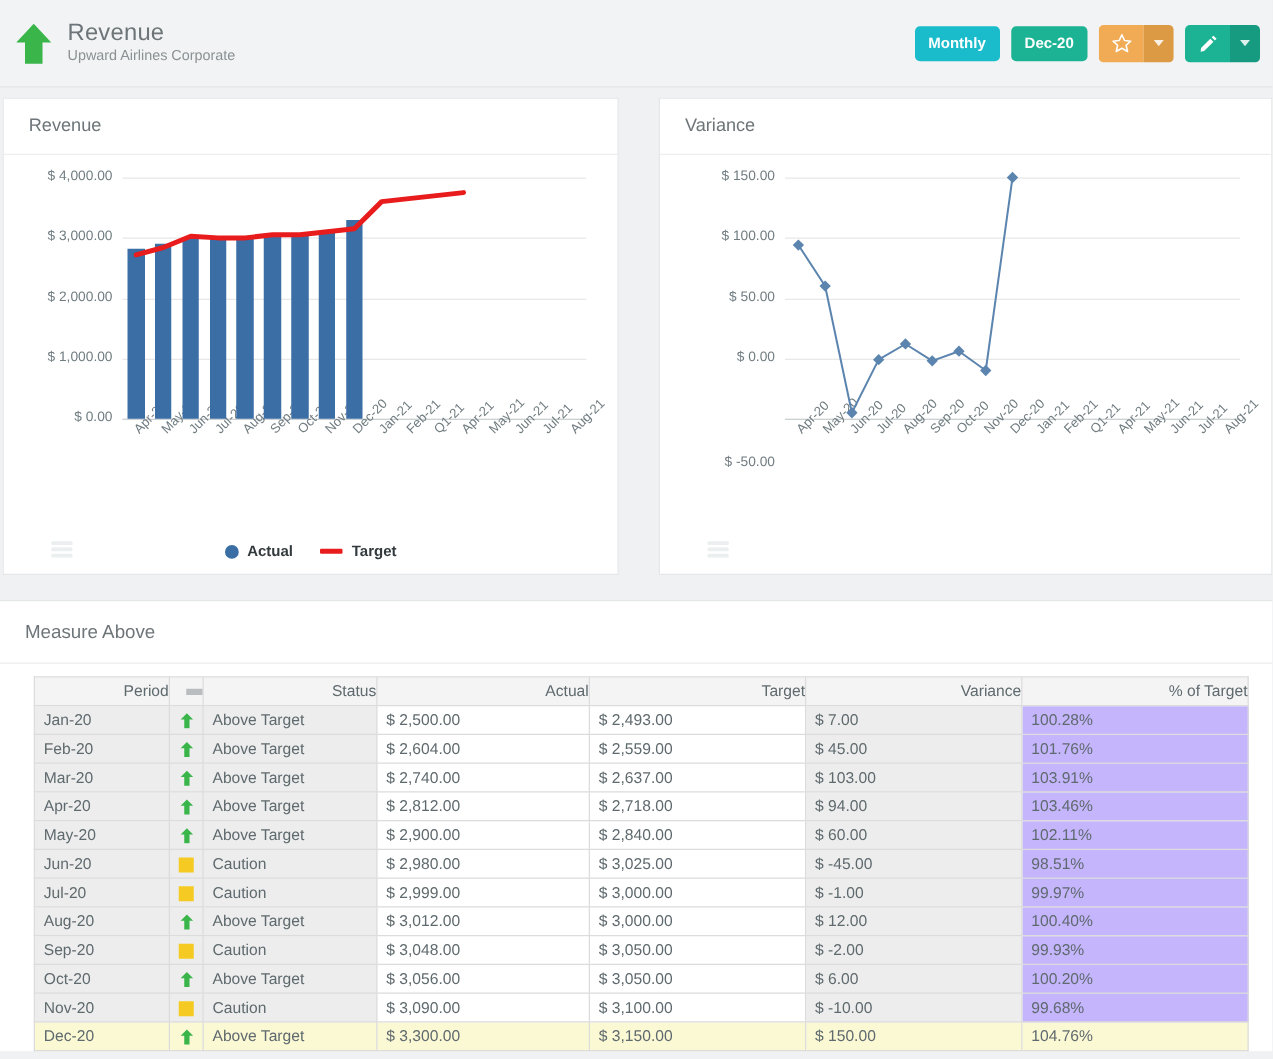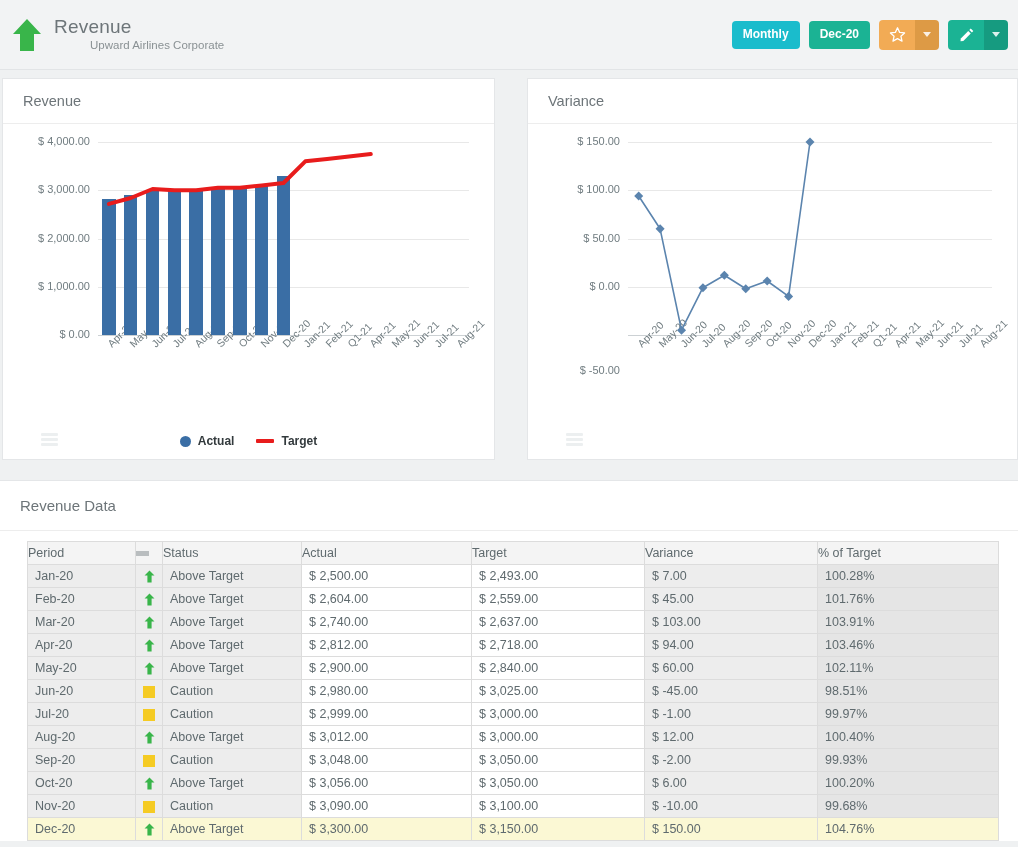--- a/index.html
+++ b/index.html
@@ -32,21 +32,20 @@
     font-size: 19px;
     color: #6d7579;
     font-weight: 400;
     line-height: 22px;
     letter-spacing: .2px;
   }
   .title-sub {
     font-size: 11.5px;
     color: #8a9194;
     line-height: 15px;
-    margin-left: 36px;
   }
   .topbar-actions {
     display: flex; align-items: center; gap: 9px;
     flex: 0 0 auto;
   }
   .pill {
     color: #fff;
     font-size: 12px;
     font-weight: bold;
     border-radius: 4px;
@@ -178,38 +177,38 @@
 
   .table-wrap { padding: 10px 20px 0 27px; }
   table { border-collapse: collapse; width: 971px; table-layout: fixed; }
   th {
     background: #f4f4f4;
     border: 1px solid #dcdcdc;
     font-size: 12.5px;
     font-weight: normal;
     color: #5f6a6e;
     height: 23px;
-    text-align: left;
+    text-align: right;
   }
   td {
     border: 1px solid #dcdcdc;
     font-size: 12.5px;
     color: #5f6a6e;
     height: 23px;
     padding: 0 7px;
     white-space: nowrap;
   }
   td.num { }
   td.c-period { background: #ededed; }
   td.c-flag   { background: #ededed; text-align: center; padding: 0; }
   td.c-status { background: #ededed; }
   td.c-actual { background: #ffffff; }
   td.c-target { background: #ffffff; }
   td.c-var    { background: #ededed; }
-  td.c-pct    { background: #e5e5e5; }
+  td.c-pct    { background: #c4b5fd; }
   tr.hl td { background: #fbf8d4 !important; }
 
   .arrow-up {
     display: inline-block;
     width: 11px; height: 13px;
     vertical-align: middle;
   }
   .sq-caution {
     display: inline-block;
     width: 12px; height: 12px;
@@ -379,21 +378,21 @@
           <rect x="235.9764705882353" y="153.76" width="6.4" height="6.4" fill="#5b84ae" transform="rotate(45 239.17647058823528 156.95999999999998)"></rect>
           <rect x="257.38823529411764" y="169.20000000000002" width="6.4" height="6.4" fill="#5b84ae" transform="rotate(45 260.5882352941176 172.4)"></rect>
           <rect x="278.8" y="14.8" width="6.4" height="6.4" fill="#5b84ae" transform="rotate(45 282 18)"></rect>
         </svg>
       </div>
   </div>
 </div>
 
 <div class="panel-measure">
   <div class="measure-head">
-    <span class="measure-title">Revenue Data</span>
+    <span class="measure-title">Measure Above</span>
   </div>
   <div class="table-wrap">
     <table>
       <colgroup>
         <col style="width:108px">
           <col style="width:27px">
           <col style="width:139px">
         <col style="width:170px">
           <col style="width:173px">
           <col style="width:173px">

